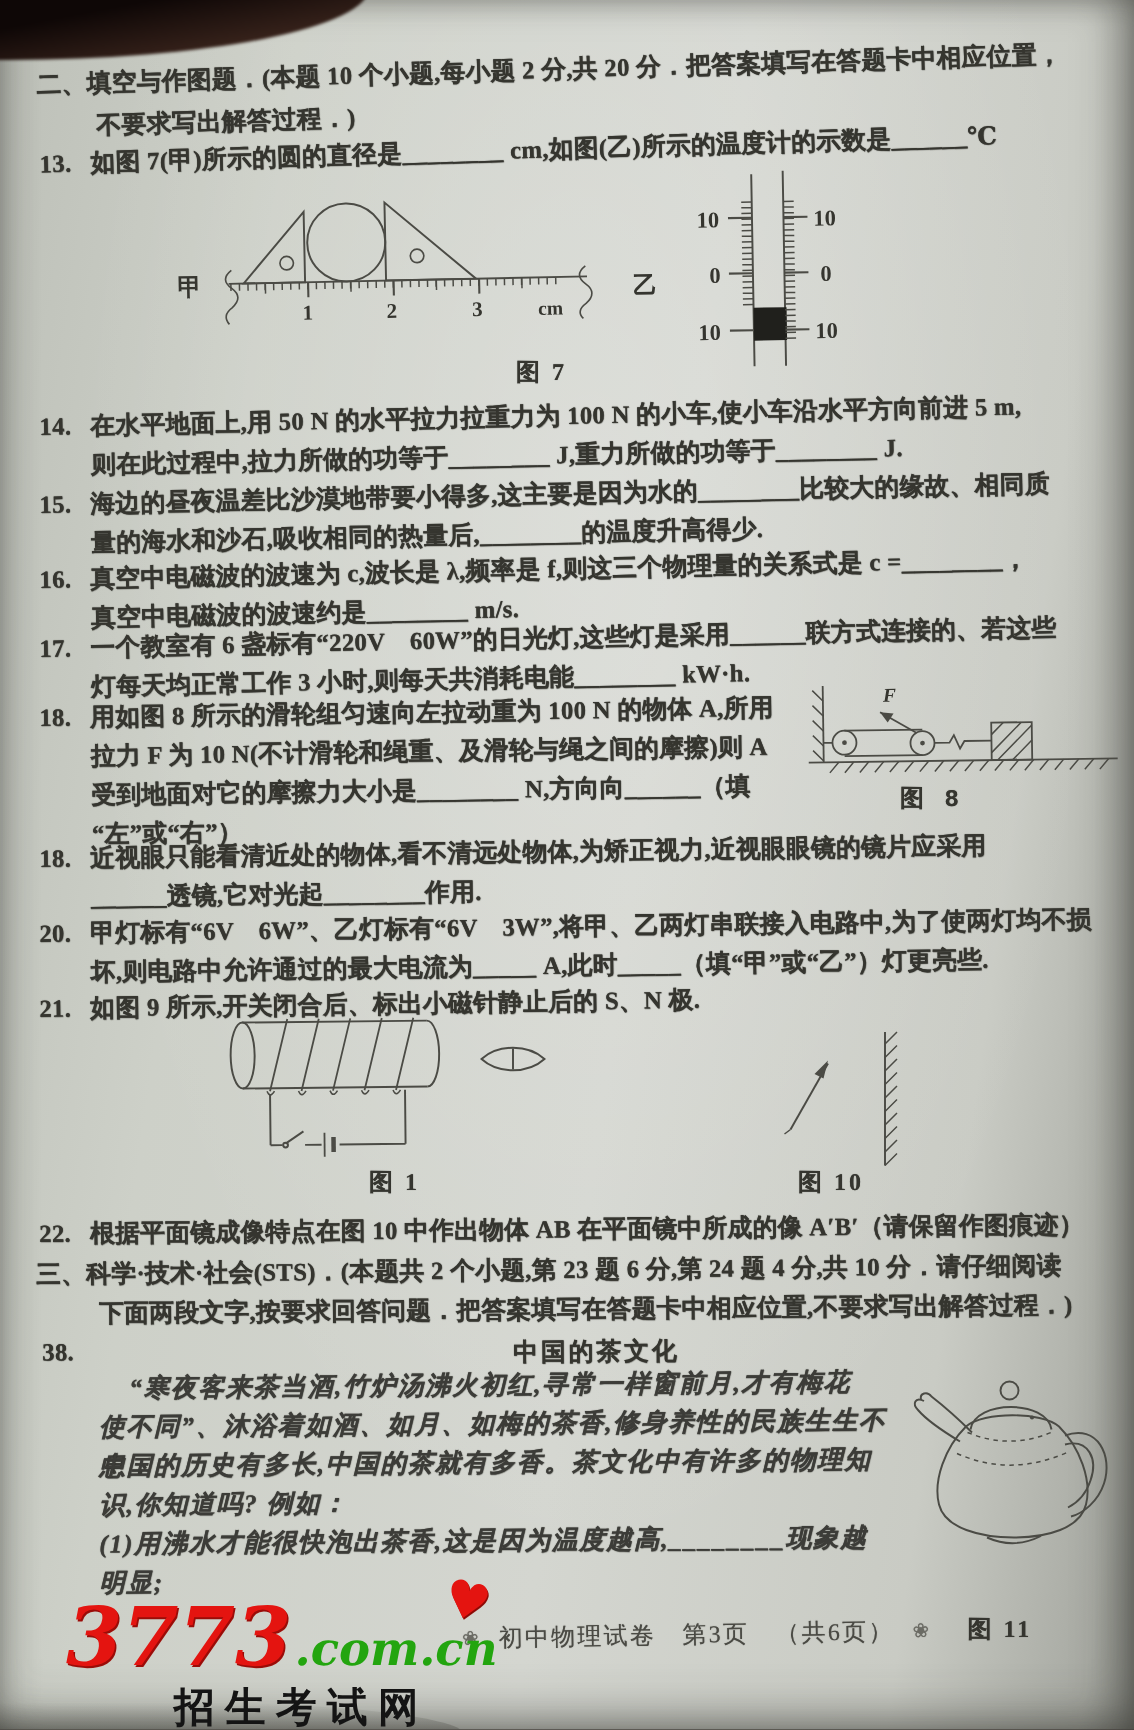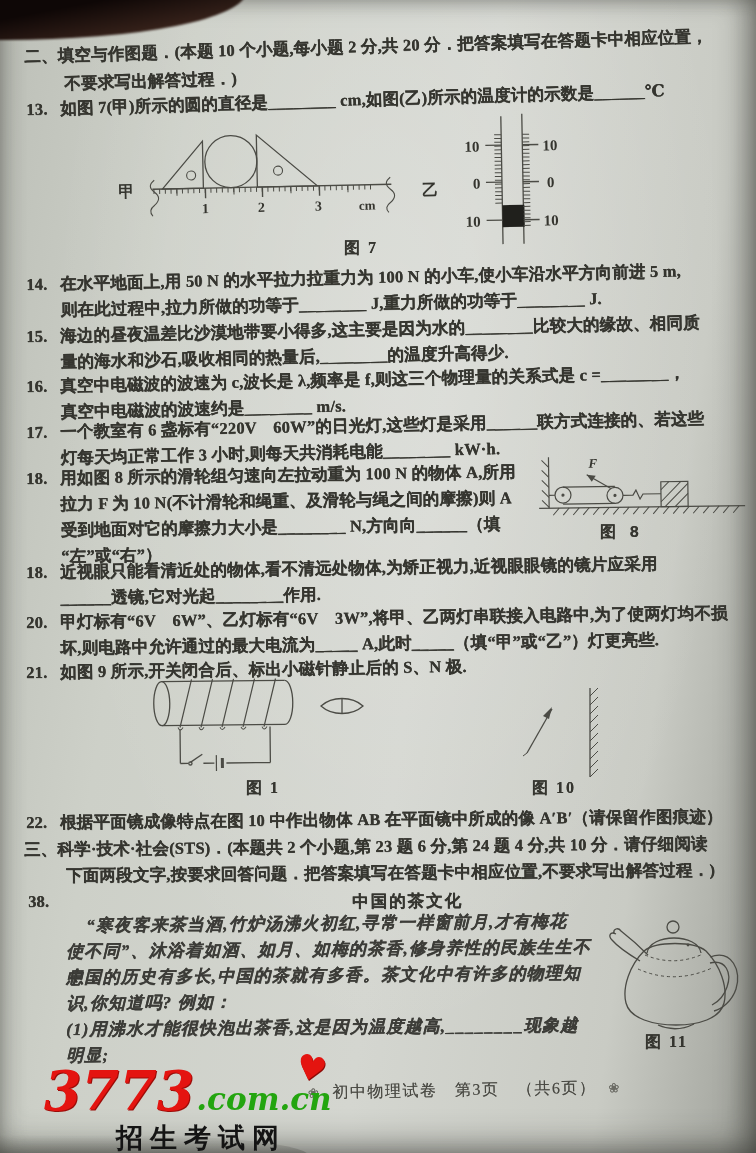--- a/index.html
+++ b/index.html
@@ -229,42 +229,42 @@
 
   <div class="blk tilt-d qrow" style="left:26px;top:810px;width:726px;">
     <span class="qnum">22.</span>
     <span class="qbody">根据平面镜成像特点在图 10 中作出物体 AB 在平面镜中所成的像 A′B′（请保留作图痕迹）</span>
   </div>
 
   <div class="blk tilt-d sec-title" style="left:24px;top:837px;width:722px;">三、科学·技术·社会(STS)．(本题共 2 个小题,第 23 题 6 分,第 24 题 4 分,共 10 分．请仔细阅读</div>
   <div class="blk tilt-d sec-title" style="left:66px;top:863px;width:700px;">下面两段文字,按要求回答问题．把答案填写在答题卡中相应位置,不要求写出解答过程．)</div>
 
   <div class="blk tilt-d" style="left:28px;top:889px;">38.</div>
-  <div class="blk tilt-d" style="left:352px;top:889px;letter-spacing:2px;">中国的茶文化</div>
+  <div class="blk tilt-d" style="left:342px;top:889px;letter-spacing:2px;">中国的茶文化</div>
 
   <div class="blk tilt-d handw" style="left:86px;top:913px;width:528px;">“寒夜客来茶当酒,竹炉汤沸火初红,寻常一样窗前月,才有梅花</div>
   <div class="blk tilt-d handw" style="left:66px;top:939px;width:556px;">使不同”、沐浴着如酒、如月、如梅的茶香,修身养性的民族生生不息．</div>
   <div class="blk tilt-d handw" style="left:66px;top:965px;width:556px;">中国的历史有多长,中国的茶就有多香。茶文化中有许多的物理知</div>
   <div class="blk tilt-d handw" style="left:66px;top:991px;width:556px;">识,你知道吗? 例如：</div>
   <div class="blk tilt-d handw" style="left:66px;top:1017px;width:556px;">(1)用沸水才能很快泡出茶香,这是因为温度越高,________现象越</div>
   <div class="blk tilt-d handw" style="left:66px;top:1043px;width:200px;">明显;</div>
 
   <svg style="left:600px;top:893px;" width="150" height="140" viewBox="0 0 150 140" fill="none" stroke="#4b4b45" stroke-width="1.3">
     <path d="M44 58 C30 72 22 94 26 110 C30 126 54 132 76 132 C98 132 120 126 124 110 C128 94 120 72 106 58 C94 48 56 48 44 58 Z"></path>
     <path d="M47 60 C50 40 98 40 101 60"></path>
     <path d="M45 62 Q74 74 103 61" stroke-dasharray="3 3" stroke-width="1"></path>
     <path d="M38 76 Q74 92 112 75" stroke-dasharray="3 3" stroke-width="1"></path>
     <circle cx="73" cy="34" r="6"></circle>
     <circle cx="88" cy="52" r="1.4" fill="#4b4b45" stroke="none"></circle>
     <path d="M40 68 C30 62 18 54 12 47 C8 43 10 38 16 41 M14 40 C13 36 18 34 21 38 C30 45 40 54 48 62"></path>
     <path d="M110 64 C132 56 142 78 136 96 C132 108 122 116 114 118"></path>
     <path d="M110 70 C126 66 132 80 127 94 C124 103 118 109 112 112"></path>
     <path d="M58 132 Q76 140 94 131"></path>
   </svg>
-  <div class="caption" style="left:645px;top:1032px;">图 11</div>
+  <div class="caption" style="left:645px;top:1076px;">图 11</div>
 
   <div class="footer-line">
     <span class="orn">❀</span>
     <span>初中物理试卷　第3页　（共6页）</span>
     <span class="orn">❀</span>
   </div>
 
   <div class="wm">
     <span class="wm-heart">♥</span>
     <div class="wm-line1">

